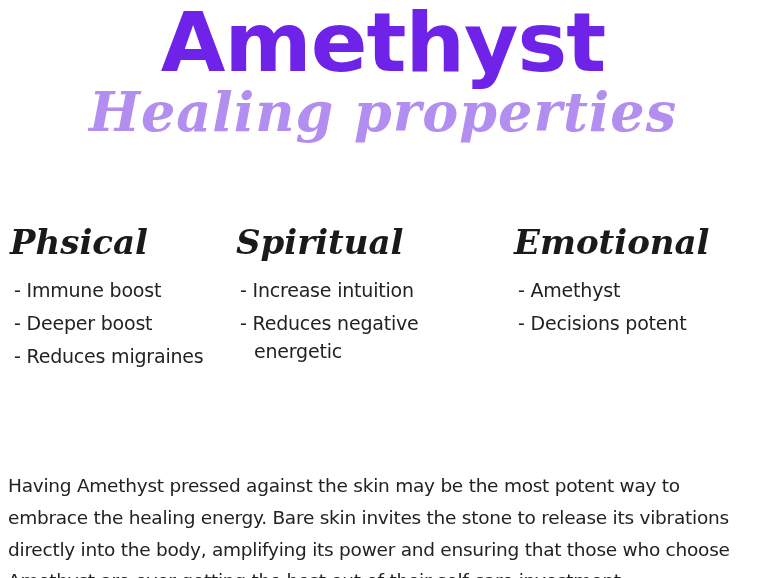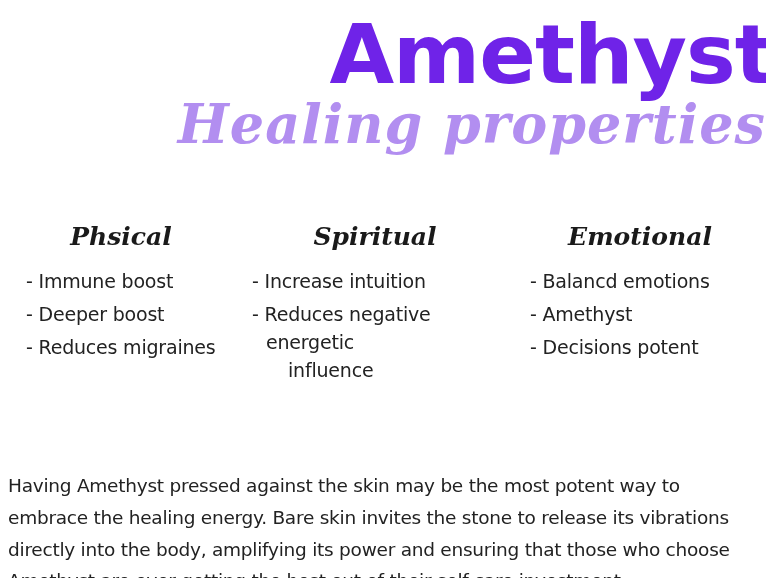--- a/index.html
+++ b/index.html
@@ -17,22 +17,22 @@
 
   .page {
     position: relative;
     width: 766px;
     height: 578px;
     box-sizing: border-box;
   }
 
   
   .title-block {
-    text-align: right;
-    padding-top: 16px;
+    text-align: center;
+    padding-top: 4px;
   }
   .main-title {
     font-family: "DejaVu Sans", sans-serif;
     font-weight: bold;
     font-size: 82px;
     line-height: 0.95;
     letter-spacing: -1px;
     color: #6f23e8;
     margin: 0;
     transform: scaleX(1.02);
@@ -61,29 +61,28 @@
     box-sizing: border-box;
   }
   .col-1 { width: 232px; padding-left: 10px; }
   .col-2 { width: 282px; padding-left: 4px; }
   .col-3 { width: 252px; padding-left: 0px; }
 
   .col-head {
     font-family: "DejaVu Serif", serif;
     font-style: italic;
     font-weight: bold;
-    font-size: 25px;
+    font-size: 34px;
     color: #1a1a1a;
     margin: 0 0 14px 0;
     letter-spacing: 0px;
-    text-align: center;
   }
   .col ul {
     list-style: none;
-    margin: 16px;
+    margin: 4px;
     padding: 0;
   }
   .col li {
     font-family: "DejaVu Sans", sans-serif;
     font-size: 19px;
     line-height: 1.48;
     color: #222222;
     margin: 0 0 5px 0;
     text-indent: -14px;
     padding-left: 14px;
@@ -127,28 +126,27 @@
         <li>- Immune boost</li>
         <li>- Deeper boost</li>
         <li>- Reduces migraines</li>
       </ul>
     </div>
 
     <div class="col col-2">
       <div class="col-head">Spiritual</div>
       <ul>
         <li>- Increase intuition</li>
-        <li><span>- Reduces negative energetic</span><span class="wrap-line">influence</span></li>
+        <li><span>- Reduces negative energetic</span></li>
       </ul>
     </div>
 
     <div class="col col-3">
       <div class="col-head">Emotional</div>
       <ul>
-        <li>- Balancd emotions</li>
         <li>- Amethyst</li>
         <li>- Decisions potent</li>
       </ul>
     </div>
 
   </div>
 
   <div class="para">
     <p>Having Amethyst pressed against the skin may be the most potent way to embrace the healing energy. Bare skin invites the stone to release its vibrations directly into the body, amplifying its power and ensuring that those who choose Amethyst are ever getting the best out of their self-care investment</p>
   </div>

